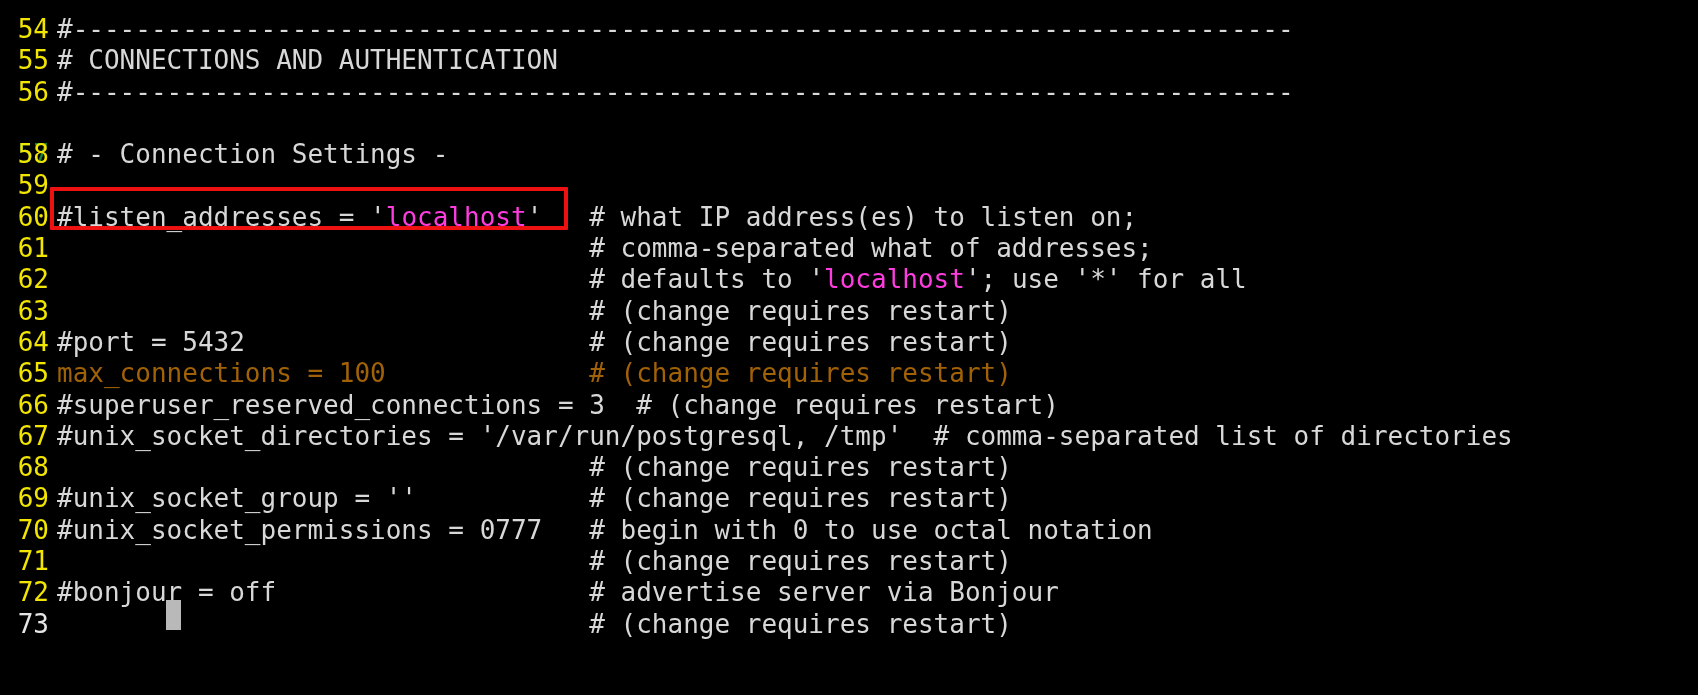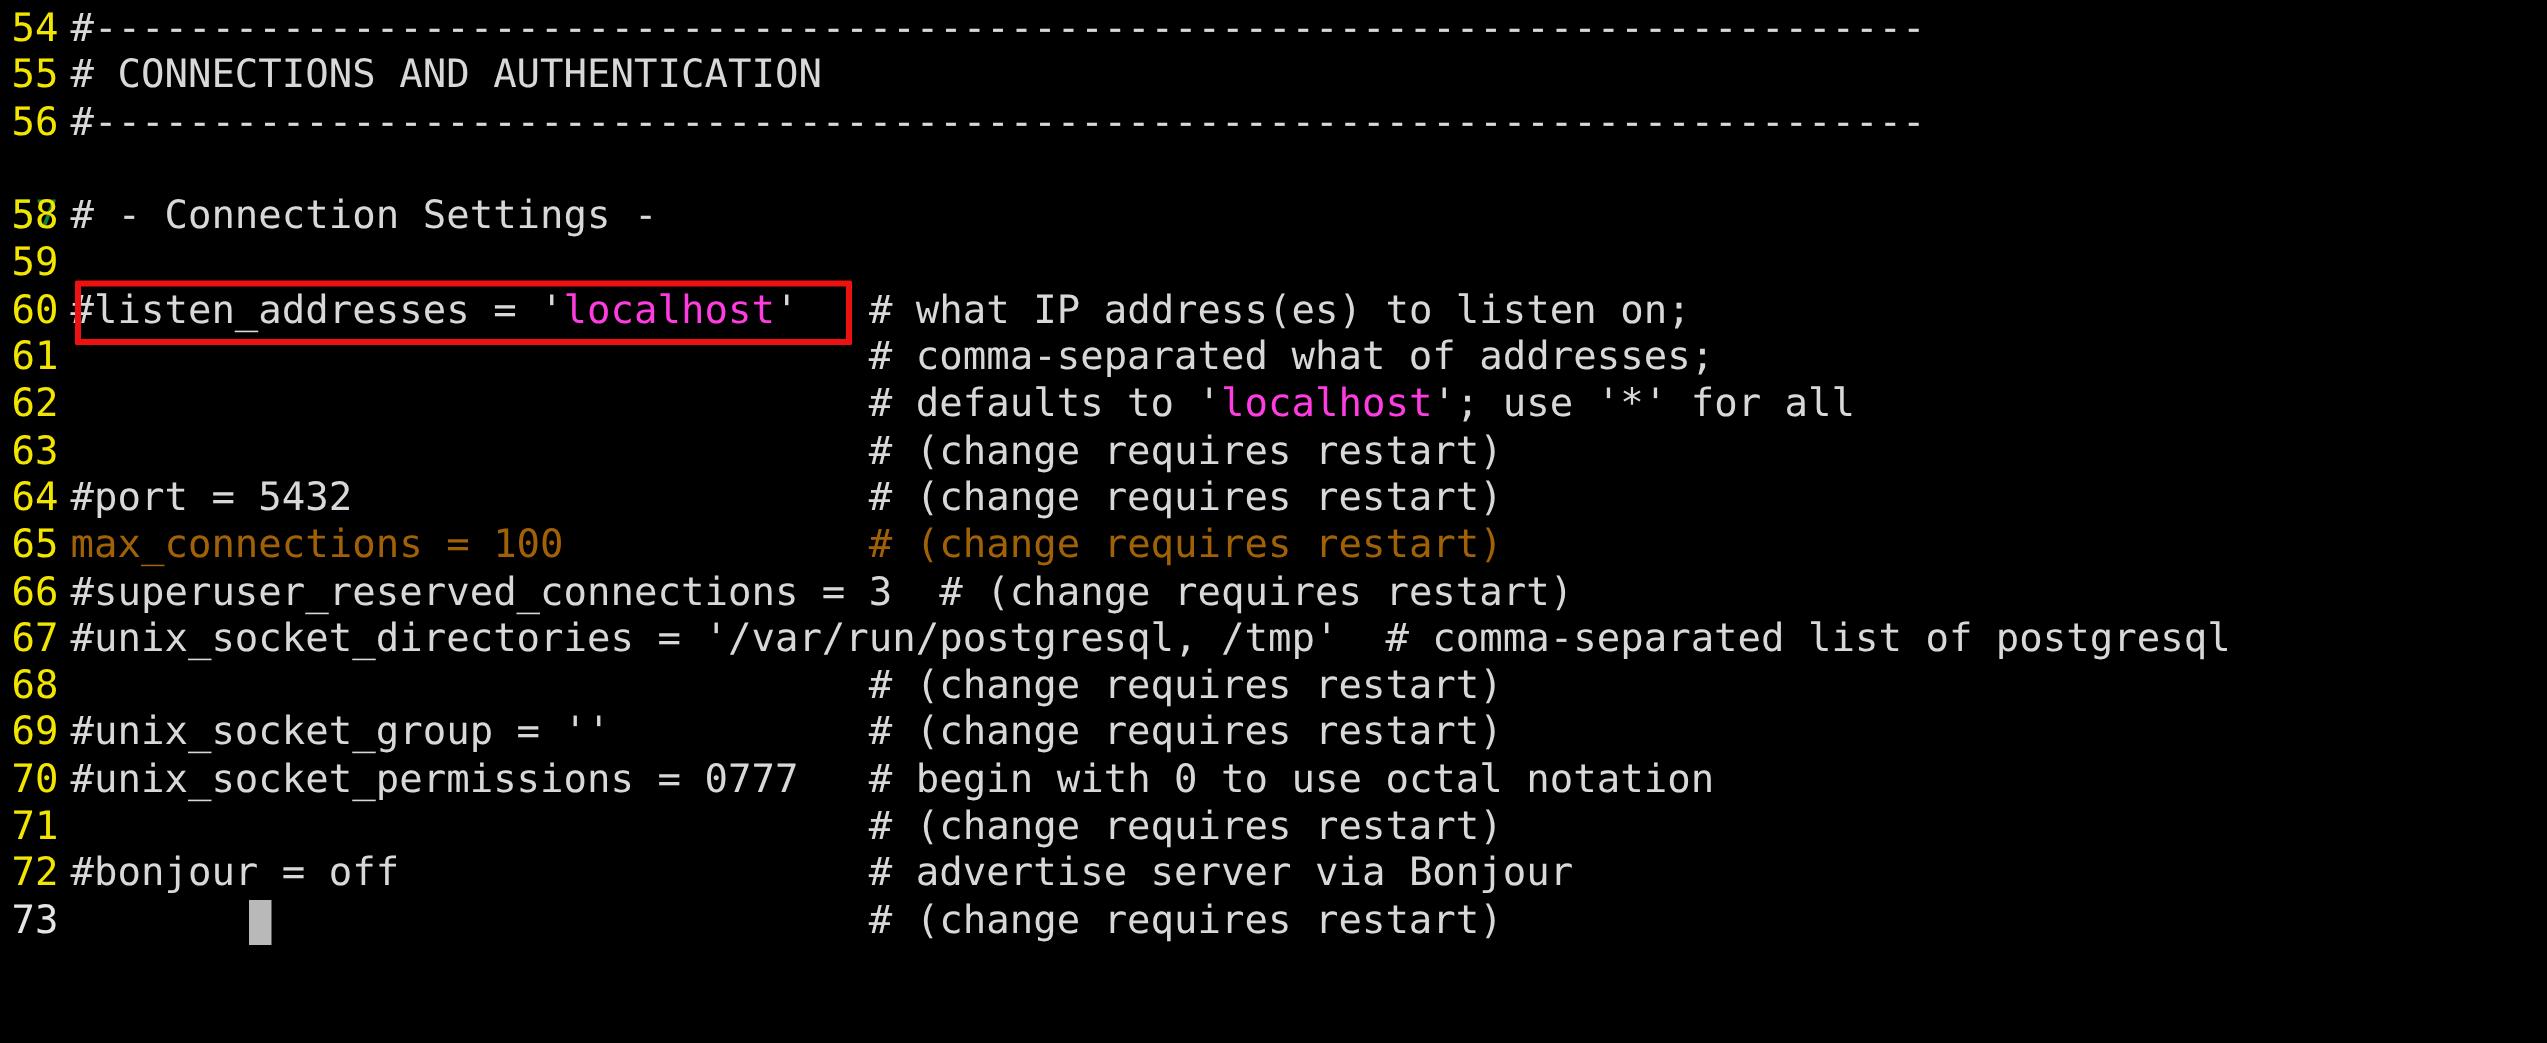--- a/index.html
+++ b/index.html
@@ -11,21 +11,21 @@
     width: 1698px;
     height: 695px;
     overflow: hidden;
     font-family: "DejaVu Sans Mono", monospace;
   }
   #terminal {
     position: relative;
     width: 1698px;
     height: 695px;
     background: #000000;
-    padding: 4px;
+    padding: 14px;
     box-sizing: border-box;
   }
   .code-line {
     display: flex;
     align-items: flex-start;
     height: 31.3px;
     line-height: 31.3px;
     white-space: pre;
     font-size: 26px;
     letter-spacing: 0px;
@@ -85,21 +85,21 @@
       <div class="code-line"><span class="lineno" style="color: #15803d; margin-top: 31px;">57</span><span class="content" style="color: rgb(216, 216, 216);"></span></div>
       <div class="code-line"><span class="lineno" style="color: rgb(242, 229, 0);">58</span><span class="content" style="color: rgb(216, 216, 216);"><span># - Connection Settings -</span></span></div>
       <div class="code-line"><span class="lineno" style="color: rgb(242, 229, 0);">59</span><span class="content" style="color: rgb(216, 216, 216);"></span></div>
       <div class="code-line"><span class="lineno" style="color: rgb(242, 229, 0);">60</span><span class="content" style="color: rgb(216, 216, 216);"><span>#listen_addresses = </span><span class="quote" style="color: rgb(216, 216, 216);">'</span><span class="str" style="color: rgb(255, 60, 224);">localhost</span><span class="quote" style="color: rgb(216, 216, 216);">'</span><span>   </span><span># what IP address(es) to listen on;</span></span></div>
       <div class="code-line"><span class="lineno" style="color: rgb(242, 229, 0);">61</span><span class="content" style="color: rgb(216, 216, 216);"><span>                                  </span><span># comma-separated what of addresses;</span></span></div>
       <div class="code-line"><span class="lineno" style="color: rgb(242, 229, 0);">62</span><span class="content" style="color: rgb(216, 216, 216);"><span>                                  </span><span># defaults to </span><span class="quote" style="color: rgb(216, 216, 216);">'</span><span class="str" style="color: rgb(255, 60, 224);">localhost</span><span class="quote" style="color: rgb(216, 216, 216);">'</span><span>; use '*' for all</span></span></div>
       <div class="code-line"><span class="lineno" style="color: rgb(242, 229, 0);">63</span><span class="content" style="color: rgb(216, 216, 216);"><span>                                  </span><span># (change requires restart)</span></span></div>
       <div class="code-line"><span class="lineno" style="color: rgb(242, 229, 0);">64</span><span class="content" style="color: rgb(216, 216, 216);"><span>#port = 5432</span><span>                      </span><span># (change requires restart)</span></span></div>
       <div class="code-line"><span class="lineno" style="color: rgb(242, 229, 0);">65</span><span class="content" style="color: #a16207;"><span>max_connections = 100</span><span>             </span><span># (change requires restart)</span></span></div>
       <div class="code-line"><span class="lineno" style="color: rgb(242, 229, 0);">66</span><span class="content" style="color: rgb(216, 216, 216);"><span>#superuser_reserved_connections = 3</span><span>  </span><span># (change requires restart)</span></span></div>
-      <div class="code-line"><span class="lineno" style="color: rgb(242, 229, 0);">67</span><span class="content" style="color: rgb(216, 216, 216);"><span>#unix_socket_directories = '/var/run/postgresql, /tmp'</span><span>  </span><span># comma-separated list of postgresql</span></span></div>
+      <div class="code-line"><span class="lineno" style="color: rgb(242, 229, 0);">67</span><span class="content" style="color: rgb(216, 216, 216);"><span>#unix_socket_directories = '/var/run/postgresql, /tmp'</span><span>  </span><span># comma-separated list of directories</span></span></div>
       <div class="code-line"><span class="lineno" style="color: rgb(242, 229, 0);">68</span><span class="content" style="color: rgb(216, 216, 216);"><span>                                  </span><span># (change requires restart)</span></span></div>
       <div class="code-line"><span class="lineno" style="color: rgb(242, 229, 0);">69</span><span class="content" style="color: rgb(216, 216, 216);"><span>#unix_socket_group = ''</span><span>           </span><span># (change requires restart)</span></span></div>
       <div class="code-line"><span class="lineno" style="color: rgb(242, 229, 0);">70</span><span class="content" style="color: rgb(216, 216, 216);"><span>#unix_socket_permissions = 0777</span><span>   </span><span># begin with 0 to use octal notation</span></span></div>
       <div class="code-line"><span class="lineno" style="color: rgb(242, 229, 0);">71</span><span class="content" style="color: rgb(216, 216, 216);"><span>                                  </span><span># (change requires restart)</span></span></div>
       <div class="code-line"><span class="lineno" style="color: rgb(242, 229, 0);">72</span><span class="content" style="color: rgb(216, 216, 216);"><span>#bonjour = off</span><span>                    </span><span># advertise server via Bonjour</span></span></div>
       <div class="code-line"><span class="lineno" style="color: #e5e5e5;">73</span><span class="content" style="color: rgb(216, 216, 216);"><span>                                  </span><span># (change requires restart)</span></span></div>
     </div>
   <div id="highlight-box" style="border-color: rgb(238, 17, 17);"></div>
   <div id="cursor" style="background: rgb(185, 185, 185);"></div>
 </div>

